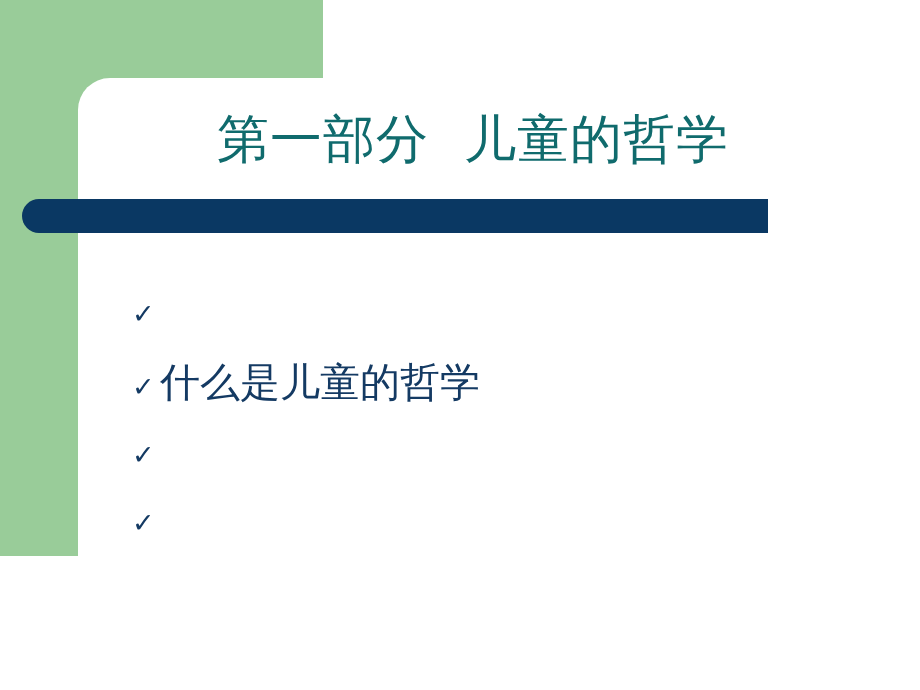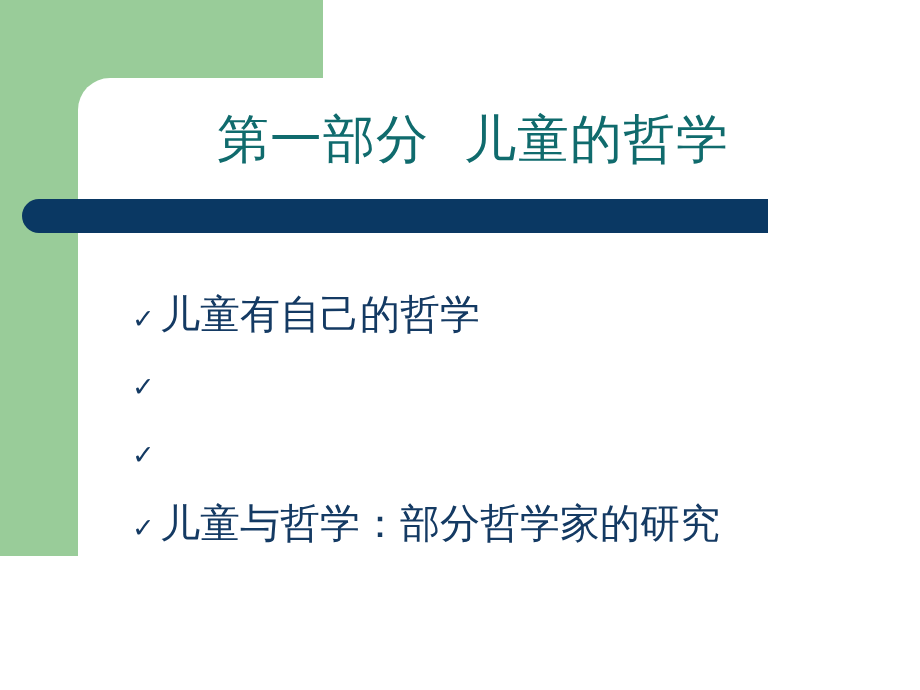--- a/index.html
+++ b/index.html
@@ -141,34 +141,33 @@
   <div class="green-corner-mask"></div>
 
   <div class="navy-bar"></div>
 
   <div class="slide-title">第一部分  儿童的哲学</div>
 
   <div class="bullet-list">
 
     <div class="bullet-item">
       <span class="bullet-mark">✓</span>
-      <span class="bullet-text">儿童有自己的哲学</span>
+    </div>
+
+    <div class="bullet-item">
+      <span class="bullet-mark">✓</span>
+      <span class="bullet-text">什么是儿童的哲学</span>
     </div>
 
     <div class="bullet-item">
       <span class="bullet-mark">✓</span>
     </div>
 
     <div class="bullet-item">
       <span class="bullet-mark">✓</span>
-    </div>
-
-    <div class="bullet-item">
-      <span class="bullet-mark">✓</span>
-      <span class="bullet-text">儿童与哲学：部分哲学家的研究</span>
     </div>
 
   </div>
 
   <div class="page-number">2</div>
 
   <div class="footer-dot"></div>
 
 </div>
 

